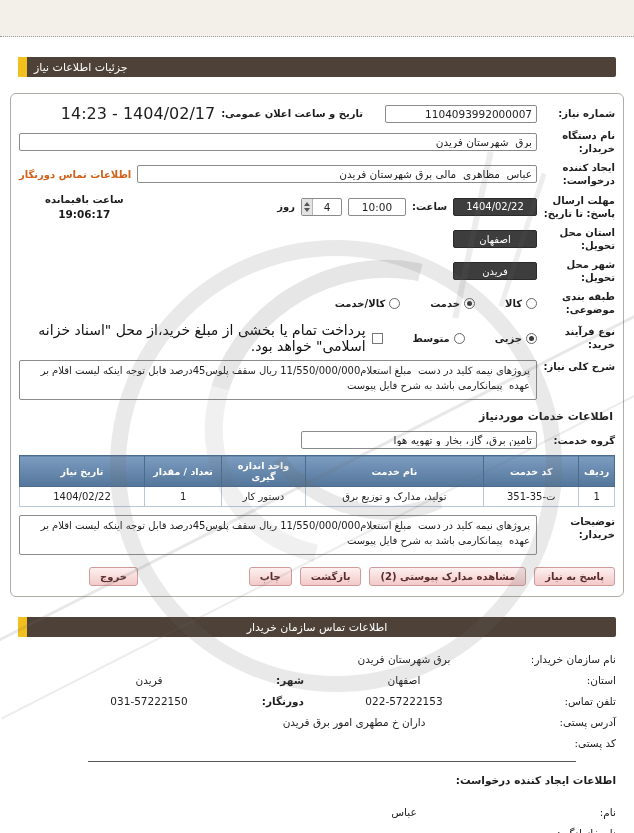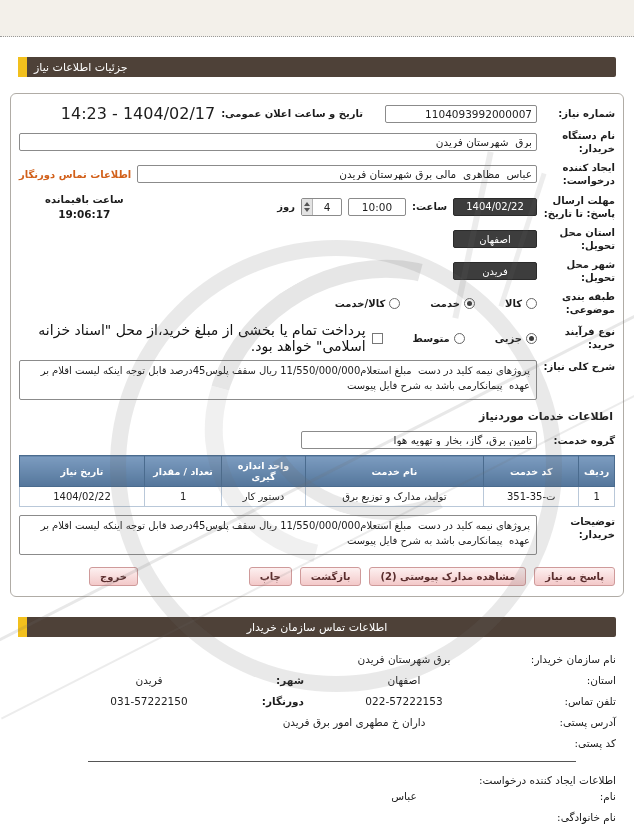--- a/index.html
+++ b/index.html
@@ -56,21 +56,21 @@
 
   .contact{margin:16px 18px 0;font-size:10.5px}
   .c-row{display:flex;align-items:center;margin-bottom:9px}
   .clbl{font-weight:normal;width:112px;flex:none}
   .cval{width:200px;text-align:center}
   .cval.wide{width:300px}
   .clbl2{font-weight:bold;width:90px;flex:none}
   .cval2{width:130px;text-align:center}
   .ltr{direction:ltr;unicode-bidi:isolate}
   hr.divider{border:none;border-top:1px solid #555;margin:12px 40px 12px 70px}
-  .c-heading{font-weight:normal;margin-bottom:4px}
+  .c-heading{font-weight:bold;margin-bottom:20px}
 
   
   .wm{position:absolute;inset:0;pointer-events:none;z-index:10}
   .wm > span{position:absolute;display:block}
   .wm-ring{left:110px;top:240px;width:420px;height:420px;border:16px solid rgba(110,110,110,.15);border-radius:50%}
   .wm-arc1{left:200px;top:265px;width:300px;height:260px;border:18px solid transparent;border-top-color:rgba(110,110,110,.17);border-left-color:rgba(110,110,110,.10);border-radius:50%;transform:rotate(-30deg)}
   .wm-arc2{left:255px;top:330px;width:210px;height:160px;border:14px solid transparent;border-bottom-color:rgba(110,110,110,.15);border-radius:50%;transform:rotate(15deg)}
   .wm-stroke1{left:470px;top:150px;width:6px;height:170px;background:rgba(110,110,110,.13);transform:rotate(12deg)}
   .wm-stroke2{left:520px;top:170px;width:5px;height:140px;background:rgba(110,110,110,.12);transform:rotate(18deg)}
   .wm-line1{left:-60px;top:470px;width:780px;height:3px;background:rgba(110,110,110,.16);transform:rotate(-27deg)}

